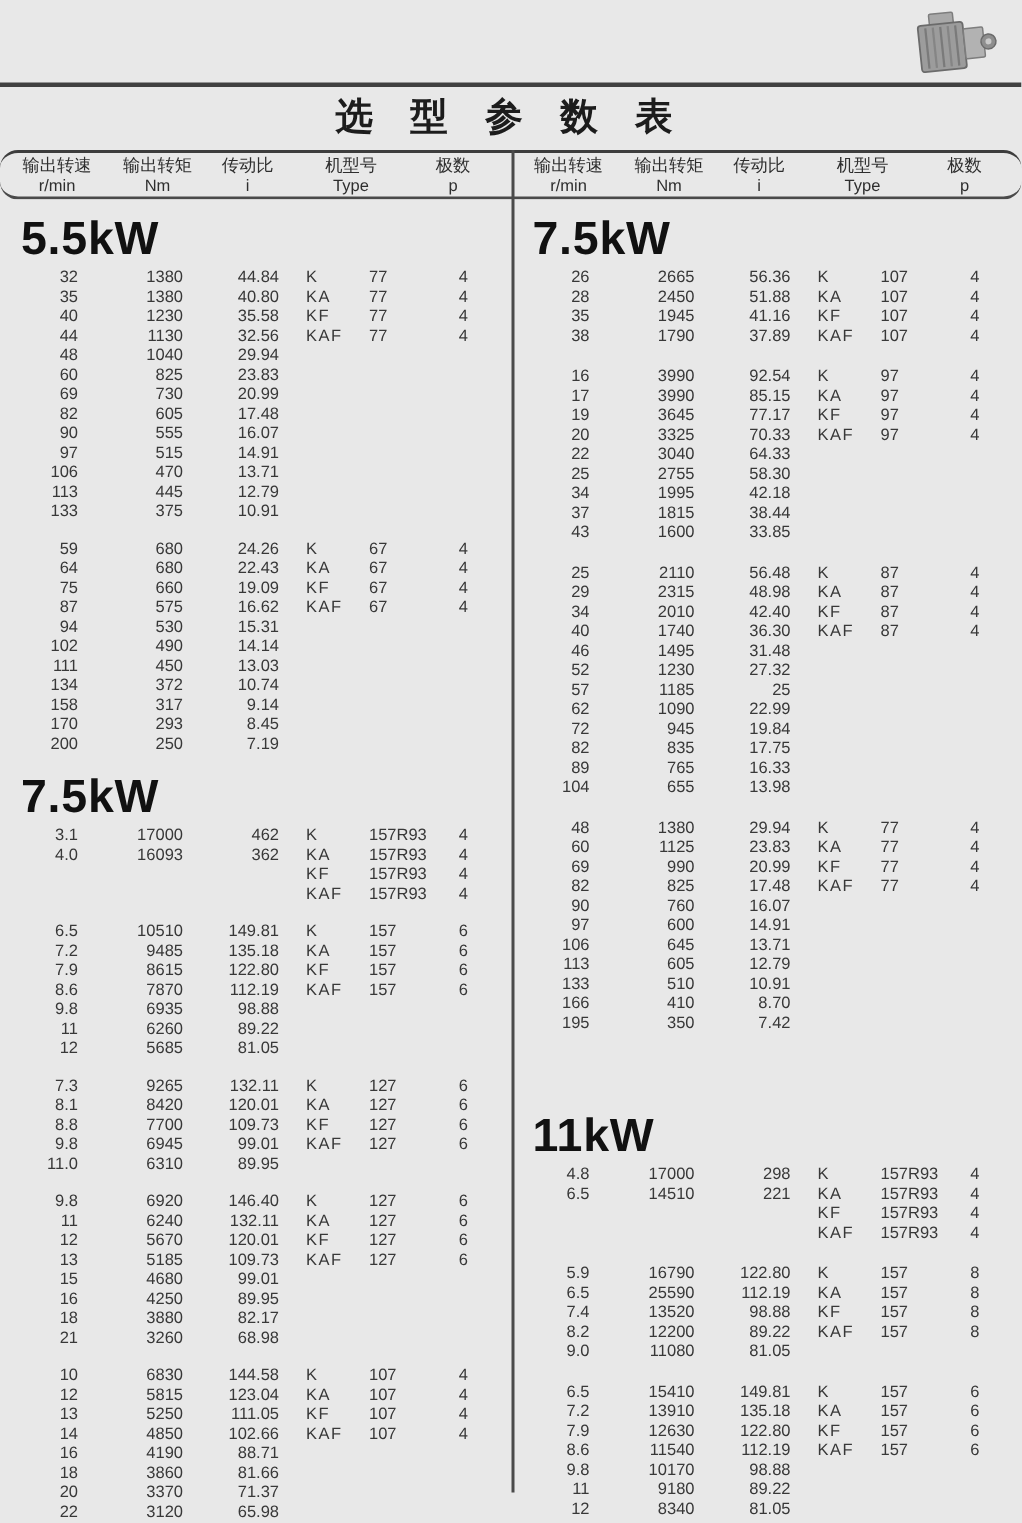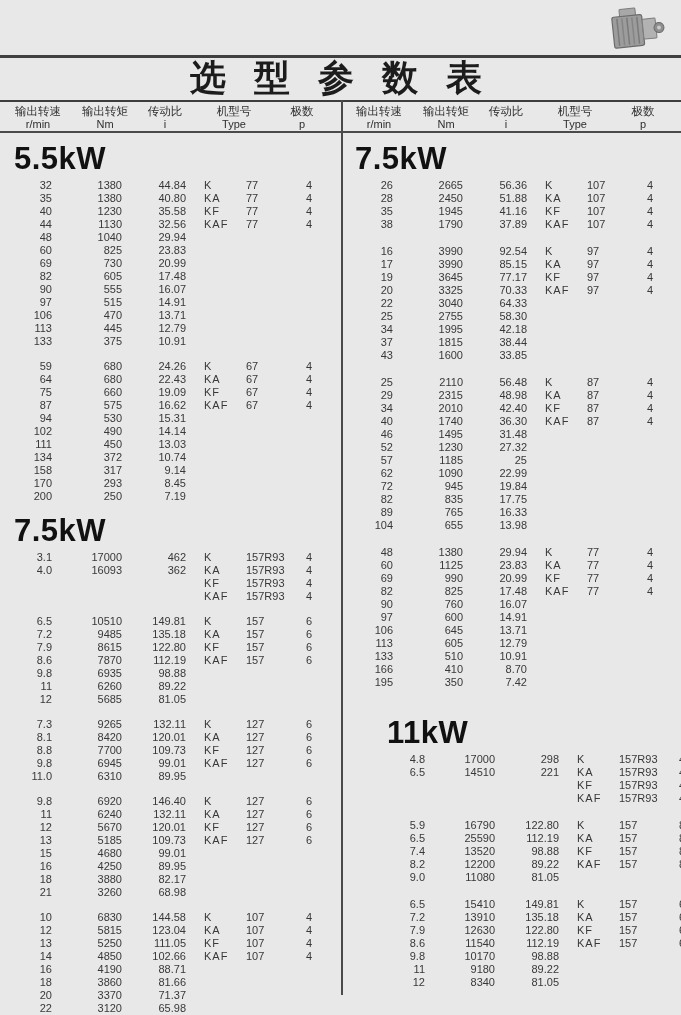--- a/index.html
+++ b/index.html
@@ -13,29 +13,30 @@
   }
   .page{position:absolute;inset:0;}
   .top-rule{
     position:absolute;top:55px;left:0;width:681px;height:3px;
     background:#404040;
   }
   .photo{position:absolute;top:5px;right:14px;width:62px;height:48px;}
   .title{
     position:absolute;top:57px;left:0;width:681px;
     margin:0;text-align:center;
-    font-size:36px;font-weight:bold;color:#1c1c1c;
+    font-size:25px;font-weight:bold;color:#1c1c1c;
     letter-spacing:9px;line-height:42px;
   }
   .header-band{
     position:absolute;top:100px;left:0;width:681px;height:33px;
     border-top:2px solid #3d3d3d;
     border-bottom:2px solid #4a4a4a;
     box-sizing:border-box;
     display:flex;
+    border-radius:12px;
   }
   .half-header{
     display:grid;
     grid-template-columns:76px 58px 62px 76px 60px;
     width:341px;flex:0 0 341px;
     padding-top:2px;box-sizing:border-box;
   }
   .hcell{text-align:center;}
   .hlabel{font-size:11.5px;line-height:14px;color:#2e2e2e;}
   .hunit{font-size:11px;line-height:13px;color:#2e2e2e;}
@@ -48,21 +49,21 @@
     display:flex;align-items:flex-start;
   }
   .half{width:341px;flex:0 0 341px;}
   .half.right{width:340px;flex:0 0 340px;}
   .kw{
     font-size:31px;font-weight:bold;color:#111;
     line-height:32px;margin:10px 0 4px 14px;letter-spacing:0.5px;
   }
   .block{margin:0 0 12px 0;}
   #colR .block{margin-bottom:14px;}
-  #colR .section + .section{margin-top:28px;padding-left:32px;}
+  #colR .section + .section{margin-top:52px;}
   .row{
     display:grid;
     grid-template-columns:38px 70px 64px 58px 56px 12px;
     padding-left:14px;
     font-size:11px;line-height:13px;height:13px;
     white-space:nowrap;
   }
   .c-speed,.c-torque,.c-ratio,.c-poles{text-align:right;}
   .c-prefix{padding-left:18px;box-sizing:border-box;text-align:left;letter-spacing:1px;}
   .c-type{text-align:left;padding-left:2px;box-sizing:border-box;}

